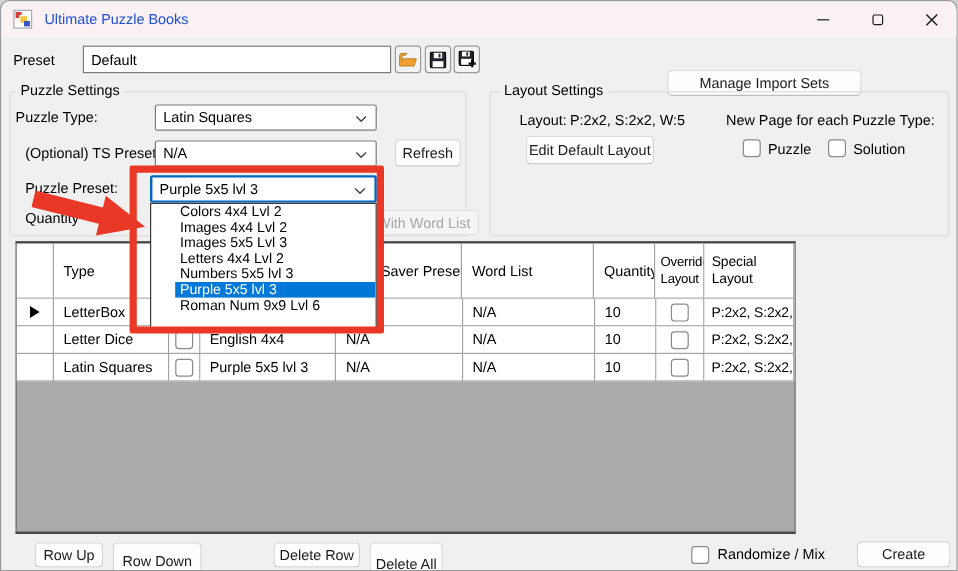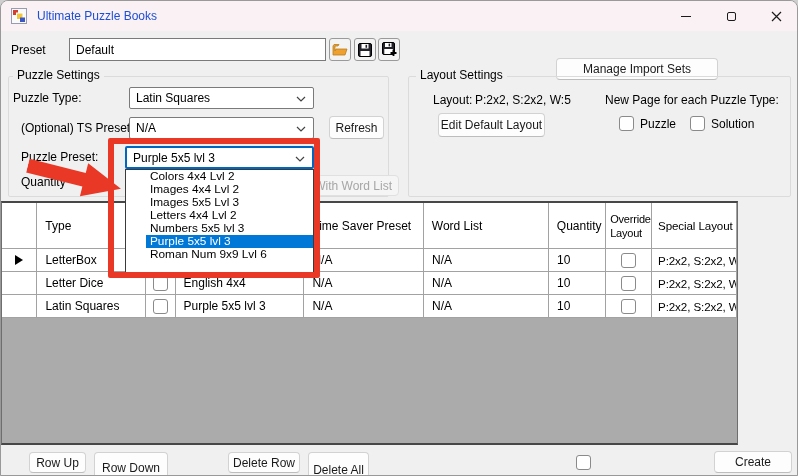--- a/index.html
+++ b/index.html
@@ -54,21 +54,21 @@
   .red-arrow { position:absolute; left:26px; top:147px; z-index:7; transform:rotate(14deg); transform-origin:10px 22px; }
 
   .disabled-btn { position:absolute; left:300px; top:174px; width:98px; height:21px;
     background:#f5f5f5; border:1px solid #e0e0e0; border-radius:4px; color:#a6a6a6; font-size:12px;
     display:flex; align-items:center; justify-content:flex-end; padding-right:6px; z-index:1; white-space:nowrap; }
 
   
   .cb { width:15px; height:15px; background:#fff; border:1px solid #8a8a8a; border-radius:3px; display:inline-block; }
 
   
-  .grid { position:absolute; left:0; top:200px; width:737px; height:244px; background:#ababab;
+  .grid { position:absolute; left:12px; top:200px; width:650px; height:244px; background:#ababab;
     border-top:2px solid #474747; border-bottom:2px solid #474747; border-left:1px solid #6e6e6e; border-right:1px solid #6e6e6e; }
   .g-header { display:flex; height:46px; }
   .g-row { display:flex; height:23px; }
   .gc { background:#fff; border-right:1px solid #a2a2a2; border-bottom:1px solid #a2a2a2;
     font-size:12px; color:#000; display:flex; align-items:center; padding-left:8px; white-space:nowrap; overflow:hidden; }
   .gh { line-height:14px; }
   .wrap2 { white-space:normal; padding-left:4px; font-size:11px; letter-spacing:-0.2px; }
   .c-sel{width:38px; justify-content:center; padding-left:0;} .c-type{width:116px;} .c-chk{width:32px; justify-content:center; padding-left:0;}
   .c-preset{width:138px;} .c-ts{width:128px;} .c-wl{width:134px;} .c-qty{width:61px;} .c-ovr{width:49px;}
   .c-spc{width:91px; padding-left:6px; font-size:11.6px; letter-spacing:-0.1px;}
@@ -250,15 +250,16 @@
   <div class="red-rect"></div>
   <svg class="red-arrow" width="100" height="44" viewBox="0 0 100 44">
     <polygon points="0,13 58,13 58,3 96,20 58,37 58,27 0,27" fill="#ea3826"></polygon>
   </svg>
 
   <div class="btn abs" style="left:28px;top:451px;width:57px;height:21px;">Row Up</div>
   <div class="btn abs" style="left:93px;top:451px;width:74px;height:31px;">Row Down</div>
   <div class="btn abs" style="left:227px;top:451px;width:72px;height:21px;">Delete Row</div>
   <div class="btn abs" style="left:307px;top:451px;width:61px;height:35px;">Delete All</div>
   <span class="cb abs" style="left:575px;top:454px;"></span>
+  <span class="abs footer-cb-label" style="left:597px;top:451px;">Randomize / Mix</span>
   <div class="btn abs" style="left:713px;top:450px;width:78px;height:22px;">Create</div>
 
 </div>
 
 </body></html>

